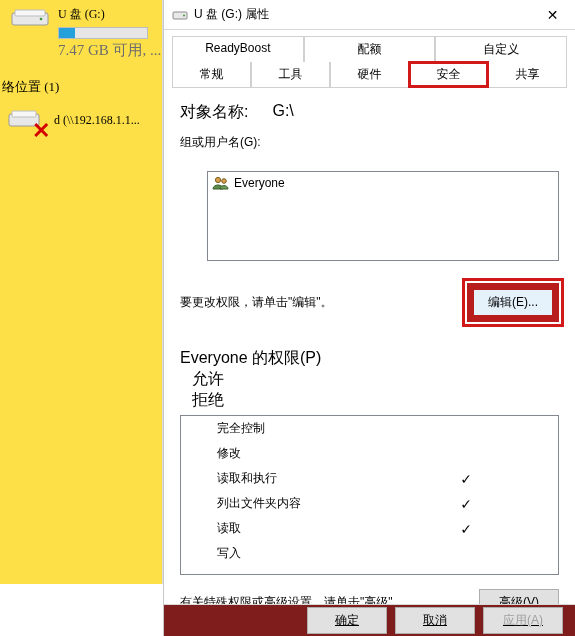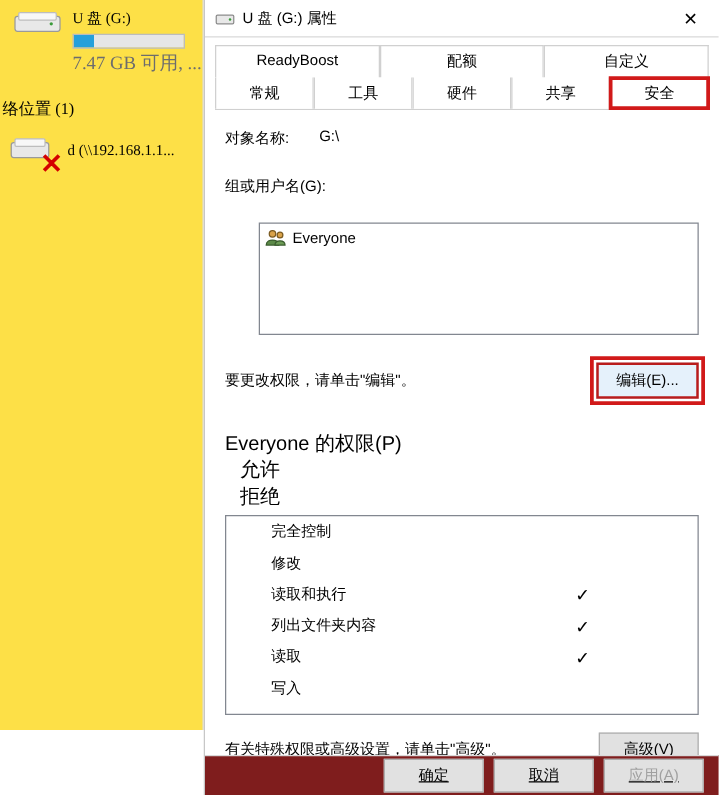--- a/index.html
+++ b/index.html
@@ -102,21 +102,21 @@
     z-index:2;
   }
   .tab-under {
     height:1px; background:#d0d0d0;
     margin:0 8px;
   }
 
   .panel {
     padding: 14px 16px 0 16px;
   }
-  .field-row { display:flex; gap:24px; font-size:12px; margin-bottom:22px; }
+  .field-row { display:flex; gap:24px; font-size:16px; margin-bottom:11px; }
   .label { }
   .group-label { font-size:12px; margin-bottom:20px; }
   .listbox {
     border:1px solid #828790;
     height:90px;
     background:#fff;
     padding:3px 4px;
     overflow:auto;
     margin-left:27px;
   }
@@ -134,21 +134,21 @@
   .btn {
     border:1px solid #adadad;
     background:#e1e1e1;
     font-size:12px;
     padding:4px 14px;
     min-width:80px;
     text-align:center;
     cursor:default;
   }
   .btn.focus {
-    border:2px solid #b91c1c;
+    border:7px solid #b91c1c;
     background:#e5f1fb;
   }
   .btn.highlight {
     outline:3px solid #d11919;
     outline-offset:2px;
   }
   .btn.disabled { color:#a0a0a0; }
 
   .perm-header {
     display:flex; margin-top:26px; font-size:16px;flex-direction:column;
@@ -236,22 +236,22 @@
   <div class="tabstrip">
     <div class="tabrow row1">
       <div class="tab">ReadyBoost</div>
       <div class="tab">配额</div>
       <div class="tab">自定义</div>
     </div>
     <div class="tabrow row2">
       <div class="tab">常规</div>
       <div class="tab">工具</div>
       <div class="tab">硬件</div>
+      <div class="tab highlight">安全</div>
       <div class="tab">共享</div>
-      <div class="tab highlight">安全</div>
     </div>
   </div>
   <div class="tab-under"></div>
 
   <div class="panel">
     <div class="field-row">
       <span class="label">对象名称:</span>
       <span>G:\</span>
     </div>
 

